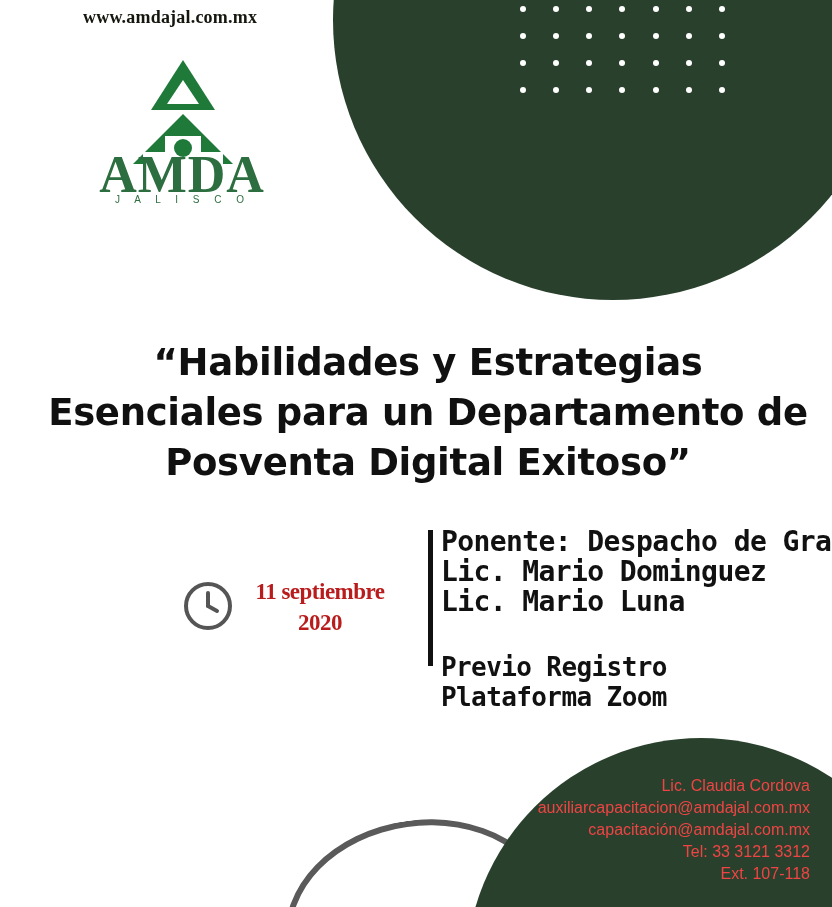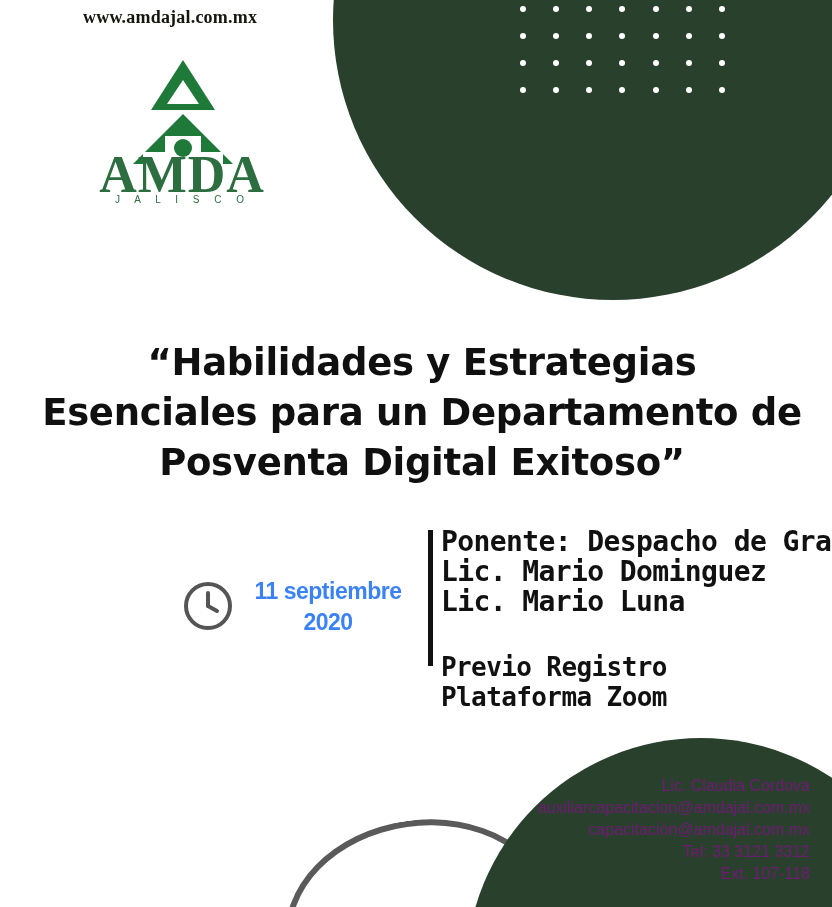--- a/index.html
+++ b/index.html
@@ -81,21 +81,21 @@
     text-align: center;
     font-size: 10px;
     letter-spacing: 6px;
     color: #2c6e3f;
     font-family: "Liberation Sans", sans-serif;
   }
 
   
   .title {
     position: absolute;
-    left: 36px;
+    left: 42px;
     top: 338px;
     width: 772px;
     text-align: center;
     font-size: 37px;
     line-height: 50px;
     font-weight: bold;
     color: #101010;
     font-family: "DejaVu Sans", sans-serif;
     letter-spacing: -0.3px;
   }
@@ -103,29 +103,29 @@
   
   .clock-icon {
     position: absolute;
     left: 182px;
     top: 580px;
     width: 52px;
     height: 52px;
   }
   .datetime {
     position: absolute;
-    left: 228px;
+    left: 220px;
     top: 576px;
     width: 200px;
     text-align: center;
     font-size: 23px;
     line-height: 31px;
     font-weight: bold;
-    color: #3b82f6;
-    font-family: Liberation Sans, sans-serif;
+    color: #b91c1c;
+    font-family: Liberation Serif, serif;
     letter-spacing: -0.5px;
   }
   .divider-bar {
     position: absolute;
     left: 428px;
     top: 530px;
     width: 5px;
     height: 136px;
     background: #111;
   }
@@ -175,21 +175,21 @@
     border-right-color: transparent;
     border-top-color: #5a5a5a;
     transform: rotate(-8deg);
     background: transparent;
   }
   .contact {
     position: absolute;
     right: 22px;
     top: 775px;
     text-align: right;
-    color: #701a75;
+    color: #ef4444;
     font-size: 16px;
     line-height: 22px;
     font-family: "Liberation Sans", sans-serif;
   }
   .contact div { white-space: nowrap; }
 </style>
 </head>
 <body>
 
 <div class="poster">

